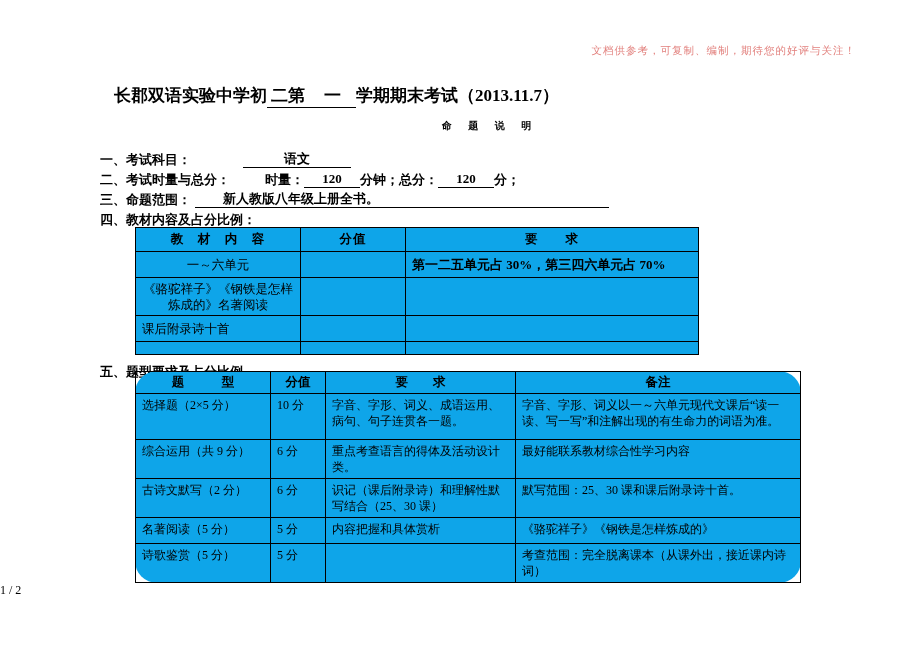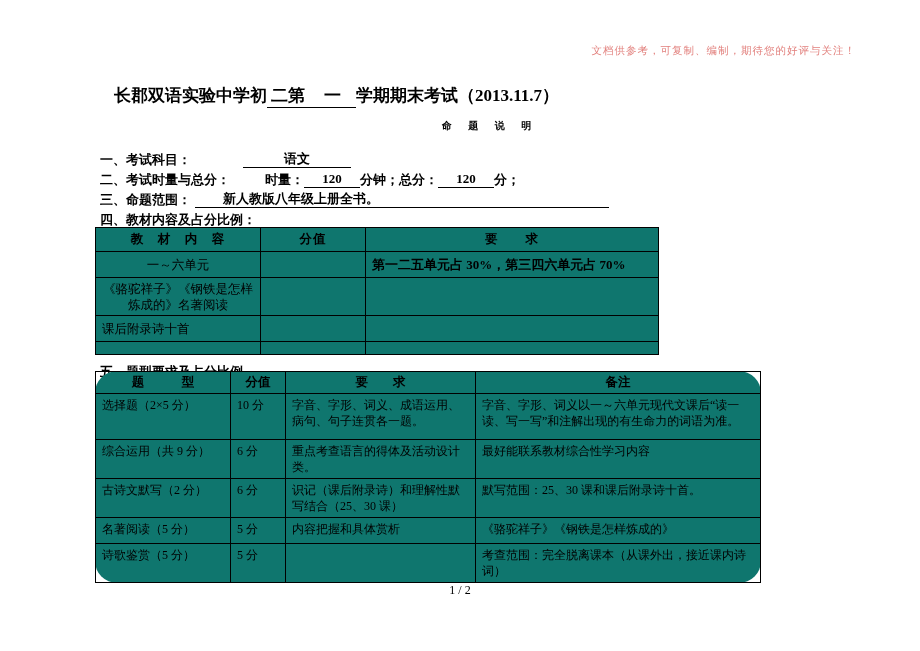--- a/index.html
+++ b/index.html
@@ -32,21 +32,21 @@
     font-size:13px; font-weight:bold; line-height:17px; white-space:nowrap;
   }
   .blank {
     display:inline-block; border-bottom:1.5px solid #000;
     text-align:center; vertical-align:bottom;
   }
   .b-subject { width:108px; margin-left:52px; }
   .gap1 { margin-left:35px; }
   .b-num { width:56px; }
   .b-scope { width:414px; margin-left:4px; text-align:left; padding-left:28px; }
-  table { position:absolute; border-collapse:collapse; table-layout:fixed; background:#0f766e; }
+  table { position:absolute; border-collapse:collapse; table-layout:fixed; background:#0ea5e9;margin-left:40px; }
   th, td { border:1px solid #000; overflow:hidden; }
   th { font-weight:bold; text-align:center; vertical-align:middle; font-size:12.5px; }
   .t1 { left:95px; top:227px; width:563px; }
   .t1 th { height:24px; letter-spacing:1px; }
   .t1 td { font-size:12.5px; text-align:center; vertical-align:middle; padding:2px 6px; line-height:16px; }
   .t1 tr.r1 { height:26px; }
   .t1 tr.r2 { height:38px; }
   .t1 tr.r3 { height:26px; }
   .t1 tr.r4 { height:13px; }
   .t1 td.left { text-align:left; }
@@ -54,21 +54,21 @@
   .t2 { left:95px; top:371px; width:665px;border-radius:22px; }
   .t2 th { height:22px; }
   .t2 td { font-size:12px; padding:3px 6px; vertical-align:top; line-height:16px; text-align:left; }
   .t2 tr.q1 { height:46px; }
   .t2 tr.q2 { height:30px; }
   .t2 tr.q3 { height:38px; }
   .t2 tr.q4 { height:26px; }
   .t2 tr.q5 { height:26px; }
   .footer {
     position:absolute; top:583px; left:0; width:920px;
-    text-align:center; font-size:12px;
+    text-align:left; font-size:12px;
   }
 </style>
 </head>
 <body>
 
 <div>
 
   <div class="watermark">文档供参考，可复制、编制，期待您的好评与关注！</div>
 
   <div class="title"><span>长郡双语实验中学初</span><span class="u">二第</span><span class="u wide">一</span><span>学期期末考试（2013.11.7）</span></div>

